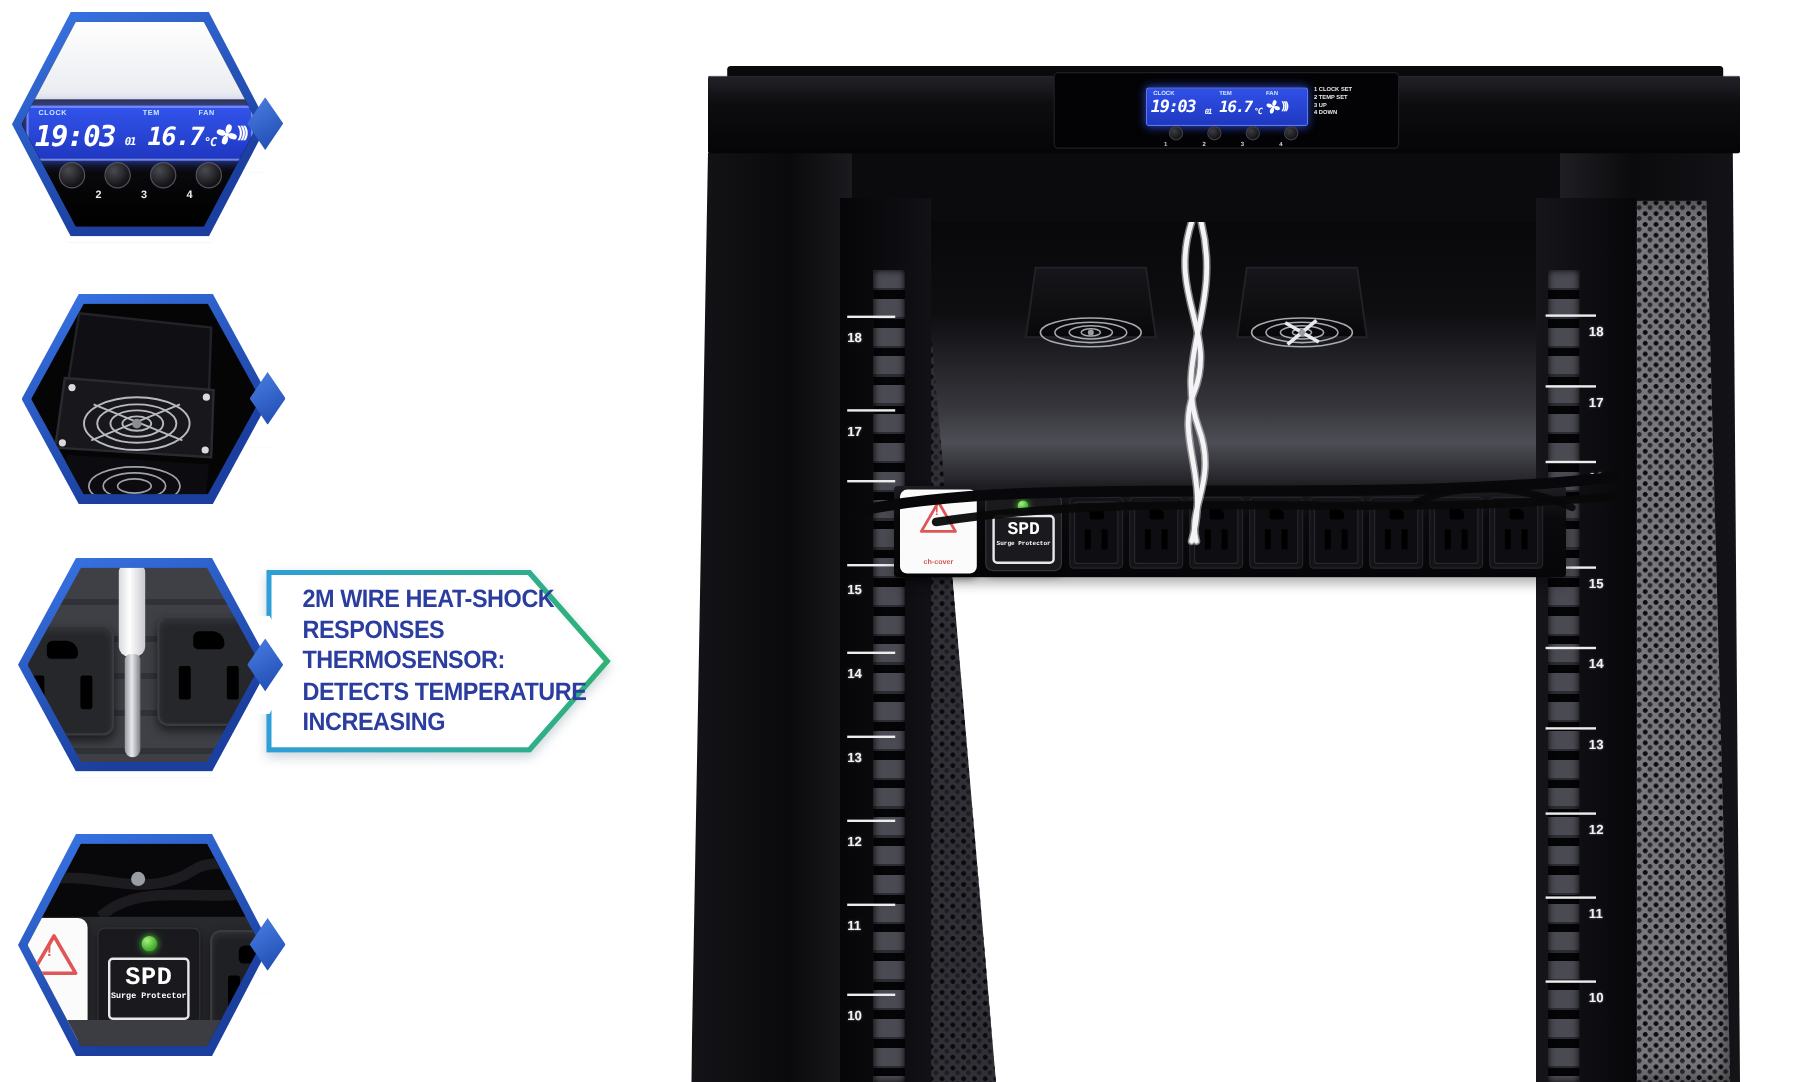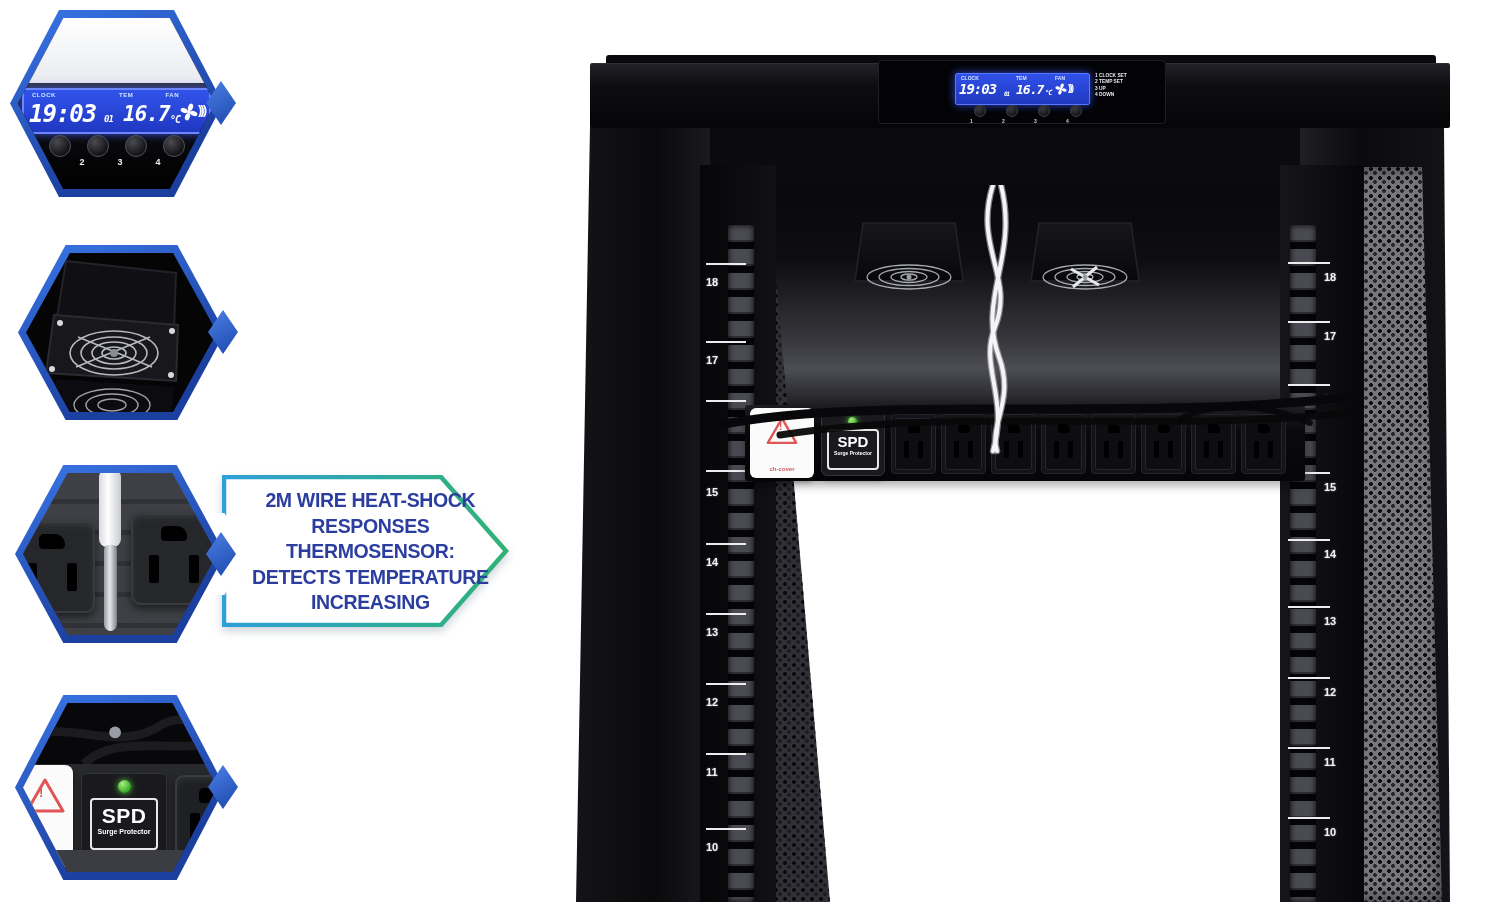--- a/index.html
+++ b/index.html
@@ -46,21 +46,21 @@
     border-radius:9px;box-shadow:inset 0 3px 6px rgba(255,255,255,.07),0 4px 8px rgba(0,0,0,.55);}
   .outlet-big .gnd{position:absolute;left:50%;transform:translateX(-50%);top:11px;width:26px;height:15px;
     background:#000;border-radius:5px 10px 4px 4px;}
   .outlet-big .sl{position:absolute;top:40px;width:10px;height:28px;background:#000;border-radius:2px;}
   .probe-wire{position:absolute;background:linear-gradient(90deg,#d9dadd,#ffffff 40%,#c9cace);border-radius:8px;}
   .probe-tip{position:absolute;background:linear-gradient(90deg,#9a9ba0,#e8e9ec 45%,#7e7f85);border-radius:5px 5px 7px 7px;}
   
   .p4{background:#28292d;}
   .p4-top{position:absolute;left:0;top:0;right:0;height:36%;background:#08080a;}
   .spd-box{position:absolute;background:#1a1a1e;border:1px solid #33343a;border-radius:6px;
-    box-shadow:0 3px 6px rgba(0,0,0,.5);}
+    box-shadow:0 3px 6px rgba(0,0,0,.5);font-family:Liberation Mono, monospace;}
   .led{position:absolute;border-radius:50%;
     background:radial-gradient(circle at 35% 30%,#a8f07e,#3fae2e 65%,#237a1a);
     box-shadow:0 0 6px #58d53e;}
   .spd-frame{position:absolute;border:2px solid #e8e8ea;border-radius:4px;text-align:center;color:#fff;}
   .warn-label{position:absolute;background:#fbfbfb;border-radius:8px;box-shadow:0 3px 6px rgba(0,0,0,.45);}
   .warn-text{position:absolute;left:0;right:0;text-align:center;color:#cf5b5b;font-weight:bold;}
   
   #rack{position:absolute;left:560px;top:55px;width:890px;height:847px;}
   .cap-lip{position:absolute;left:46px;top:0;width:830px;height:15px;background:#0a0a0c;border-radius:3px 3px 0 0;}
   .cap{position:absolute;left:30px;top:8px;width:860px;height:64px;border-radius:2px;
@@ -203,21 +203,21 @@
         <polygon points="30,126 148,134 146,159 24,159" fill="#0c0c10"></polygon>
         <g stroke="#b9bcc2" fill="none" stroke-width="1.4" opacity="0.85">
           <ellipse cx="86" cy="152" rx="38" ry="16"></ellipse>
             <ellipse cx="86" cy="152" rx="26" ry="11"></ellipse>
           <ellipse cx="86" cy="152" rx="14" ry="6"></ellipse>
         </g>
       </svg>
     </div>
   </div>
 
-  <div class="callout" style="left:222px;top:475px;text-align:center;">
+  <div class="callout" style="left:222px;top:475px;">
     <svg width="287" height="152" viewBox="0 0 287 152">
       <polygon points="2,2 219,2 284,76 219,150 2,150" fill="#ffffff" stroke="url(#arrowGrad)" stroke-width="4.5"></polygon>
     </svg>
     <div class="callout-text">
       <div>2M WIRE HEAT-SHOCK</div>
       <div>RESPONSES</div>
       <div>THERMOSENSOR:</div>
       <div>DETECTS TEMPERATURE</div>
       <div>INCREASING</div>
     </div>

